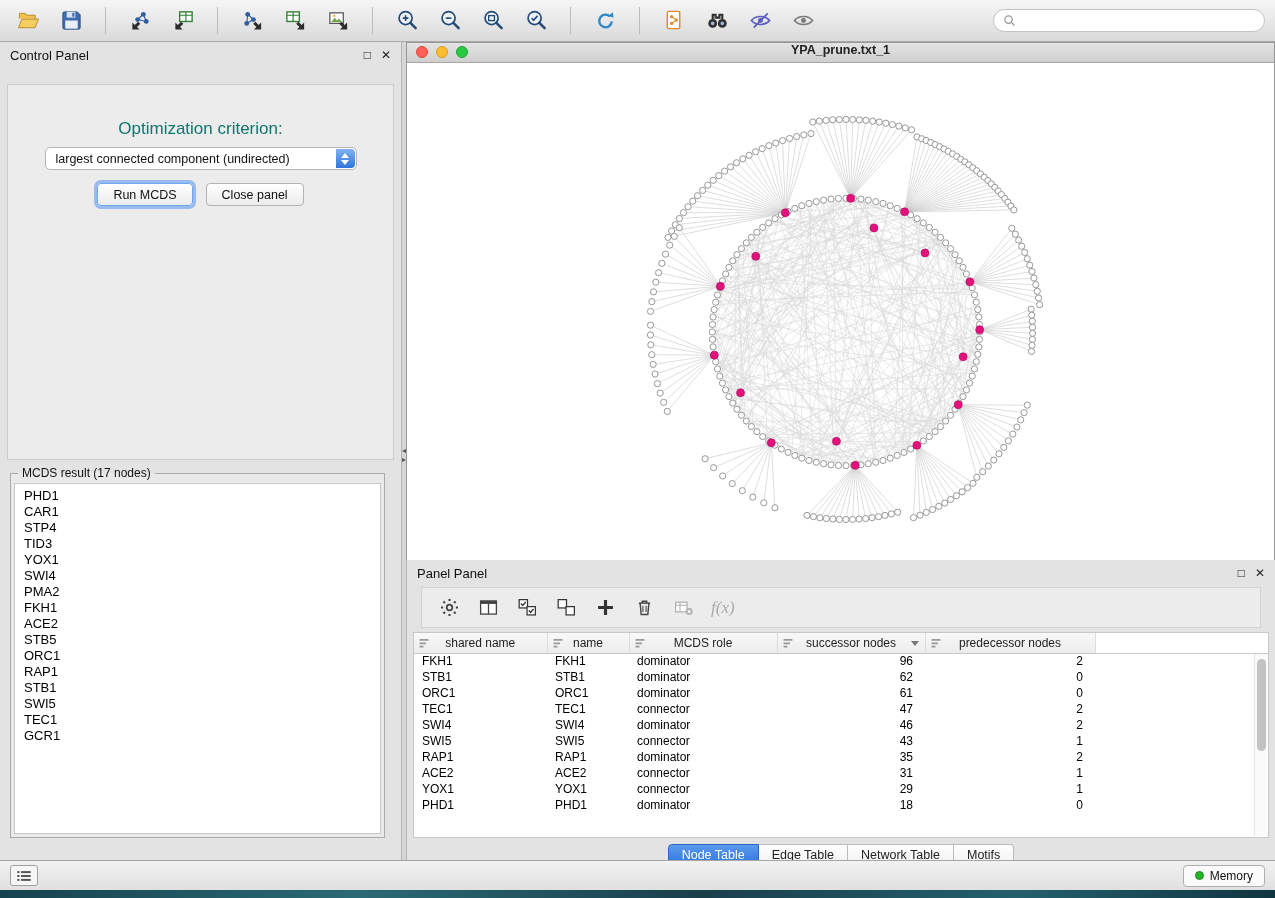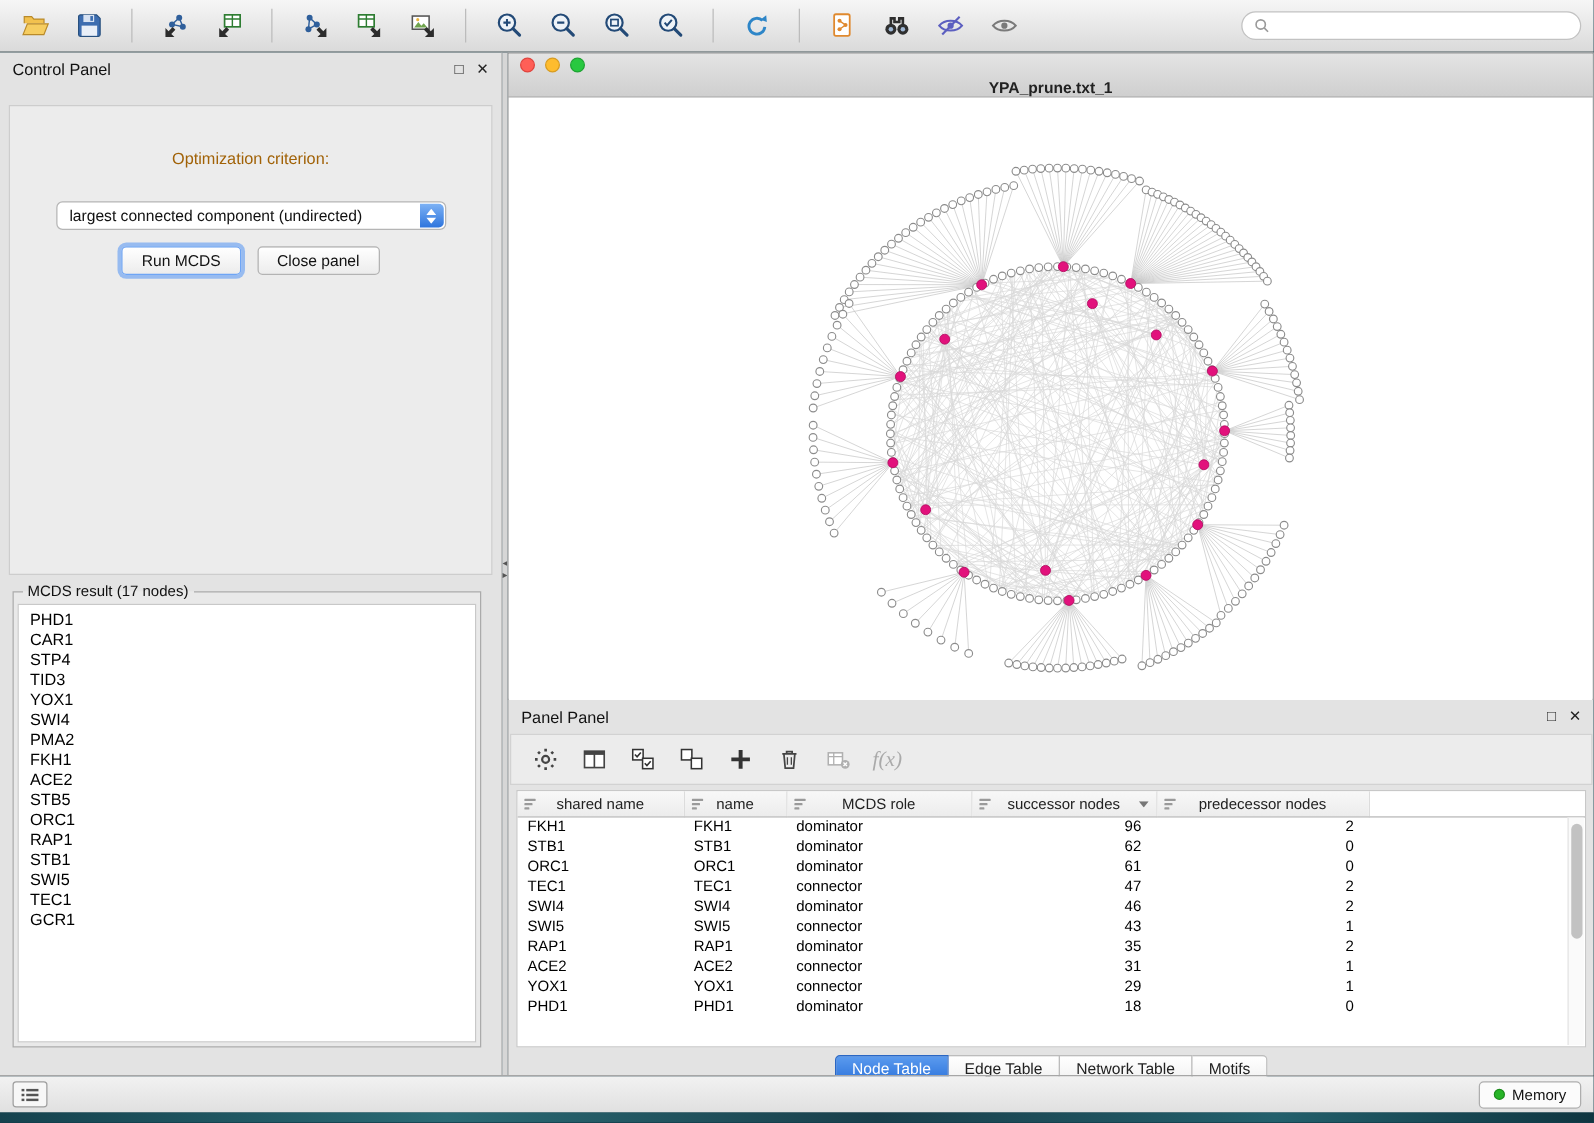--- a/index.html
+++ b/index.html
@@ -19,49 +19,49 @@
   .control-panel{position:absolute;top:42px;left:0;width:402px;height:818px;background:#e3e3e3;border-right:1px solid #b5b5b5}
   .panel-header{height:26px;display:flex;align-items:center;padding:0 10px;font-size:13px;color:#111}
   .panel-btns{margin-left:auto;display:flex;gap:10px;font-size:12px;color:#222;align-items:center}
   .panel-btns span{cursor:pointer;line-height:1}
   .cp-tabs{position:absolute;top:32px;left:0;right:0;display:flex;justify-content:center;z-index:2}
   .cp-tab{font-size:12.5px;padding:3px 13px;background:linear-gradient(#ffffff,#f1f1f1);border:1px solid #b9b9b9;border-left:none;color:#222;cursor:pointer}
   .cp-tab:first-child{border-left:1px solid #b9b9b9;border-radius:4px 0 0 4px}
   .cp-tab:last-child{border-radius:0 4px 4px 0}
   .cp-tab.active{background:linear-gradient(#5b9bee,#2e74dc);border-color:#2a67c4;color:#fff}
   .cp-inner{position:absolute;top:42px;left:7px;right:7px;height:376px;background:#ececec;border:1px solid #cdcdcd;padding-top:34px}
-  .opt-label{text-align:center;font-size:13px;color:#a16207;margin-bottom:27px}
+  .opt-label{text-align:center;font-size:17px;color:#0f766e;margin-bottom:8px}
   .combo{width:312px;height:23px;margin:0 auto;background:#fff;border:1px solid #b5b5b5;border-radius:5px;display:flex;align-items:center;font-size:12.5px;position:relative;padding-left:10px;color:#111;cursor:pointer}
   .combo-stepper{position:absolute;right:1px;top:1px;bottom:1px;width:19px;border-radius:0 4px 4px 0;background:linear-gradient(#7db2f5,#2e75dd);display:flex;flex-direction:column;align-items:center;justify-content:center;gap:2px}
   .btn-row{display:flex;justify-content:center;gap:13px;margin-top:13px}
   .btn{height:23px;padding:0 15px;border:1px solid #b3b3b3;border-radius:4px;background:linear-gradient(#ffffff,#ececec);font-size:12.5px;color:#111;font-family:"Liberation Sans",sans-serif;cursor:pointer}
   .btn.default-focus{box-shadow:0 0 0 3px rgba(106,162,242,.65);border-color:#6ea5f5}
   .mcds-result{position:absolute;top:424px;left:10px;right:16px;height:372px;border:1px solid #ababab;padding:3px;background:#e9e9e9}
   .mcds-result legend{font-size:12px;color:#111;padding:0 4px;margin-left:4px}
   .result-list{background:#fff;border:1px solid #c8c8c8;width:100%;height:100%;padding:4px 9px;overflow:hidden}
   .result-item{font-size:13px;line-height:16px;color:#000}
 
   
   .v-splitter{position:absolute;top:42px;left:402px;width:4px;height:818px;background:#d6d6d6;cursor:col-resize}
   .v-splitter .grip{position:absolute;top:404px;left:-2px;width:8px;font-size:8px;color:#555;line-height:9px;text-align:center}
 
   
   .network-window{position:absolute;top:42px;left:406px;right:0;height:518px;background:#fff;border:1px solid #979797}
-  .net-titlebar{height:35px;background:linear-gradient(#e4e4e4,#cfcfcf);border-bottom:1px solid #a8a8a8;position:relative;display:flex;align-items:flex-end;justify-content:center}
+  .net-titlebar{height:20px;background:linear-gradient(#e4e4e4,#cfcfcf);border-bottom:1px solid #a8a8a8;position:relative;display:flex;align-items:flex-start;justify-content:center}
   .net-title{font-size:12.5px;font-weight:bold;color:#222}
   .tl-group{position:absolute;left:9px;top:3px;display:flex;gap:8px}
   .tl{width:12px;height:12px;border-radius:50%;cursor:pointer}
   .tl.red{background:#ff5f57;border:1px solid #e0443e}
   .tl.yellow{background:#febc2e;border:1px solid #d89c20}
   .tl.green{background:#28c840;border:1px solid #1ea433}
   #network-svg{display:block;width:100%;height:497px;background:#fff}
 
   
   .table-panel{position:absolute;top:560px;left:406px;right:0;height:300px;background:#e3e3e3;border-left:1px solid #b5b5b5}
-  .tp-toolbar{margin:1px 1px 0;height:41px;background:#ececec;border:1px solid #d2d2d2;display:flex;align-items:center;gap:17px;padding:0 16px}
+  .tp-toolbar{margin:1px 14px 0;height:41px;background:#ececec;border:1px solid #d2d2d2;display:flex;align-items:center;gap:17px;padding:0 16px}
   .tp-toolbar .ticon{width:22px;height:22px;display:flex;align-items:center;justify-content:center;cursor:pointer}
   .tp-toolbar .ticon svg{width:21px;height:21px}
   .fx{font-family:"Liberation Serif",serif;font-style:italic;color:#aaa;font-size:17px;cursor:default}
   .tp-table-wrap{position:relative;margin:4px 6px 0;height:206px;background:#fff;border:1px solid #c8c8c8;overflow:hidden}
   table.node-table{border-collapse:collapse;table-layout:fixed;width:100%}
   .node-table th{height:20px;background:linear-gradient(#f8f8f8,#ececec);border-right:1px solid #dcdcdc;border-bottom:1px solid #c9c9c9;font-size:12px;font-weight:normal;color:#222;position:relative;text-align:center;padding:0 4px;white-space:nowrap;overflow:hidden}
   .node-table th.filler{background:#fff;border-right:none}
   .th-icon{position:absolute;left:5px;top:5px}
   .th-chevron{position:absolute;right:6px;top:8px}
   .node-table td{height:16px;font-size:12px;color:#000;padding:0 8px;white-space:nowrap;overflow:hidden}

